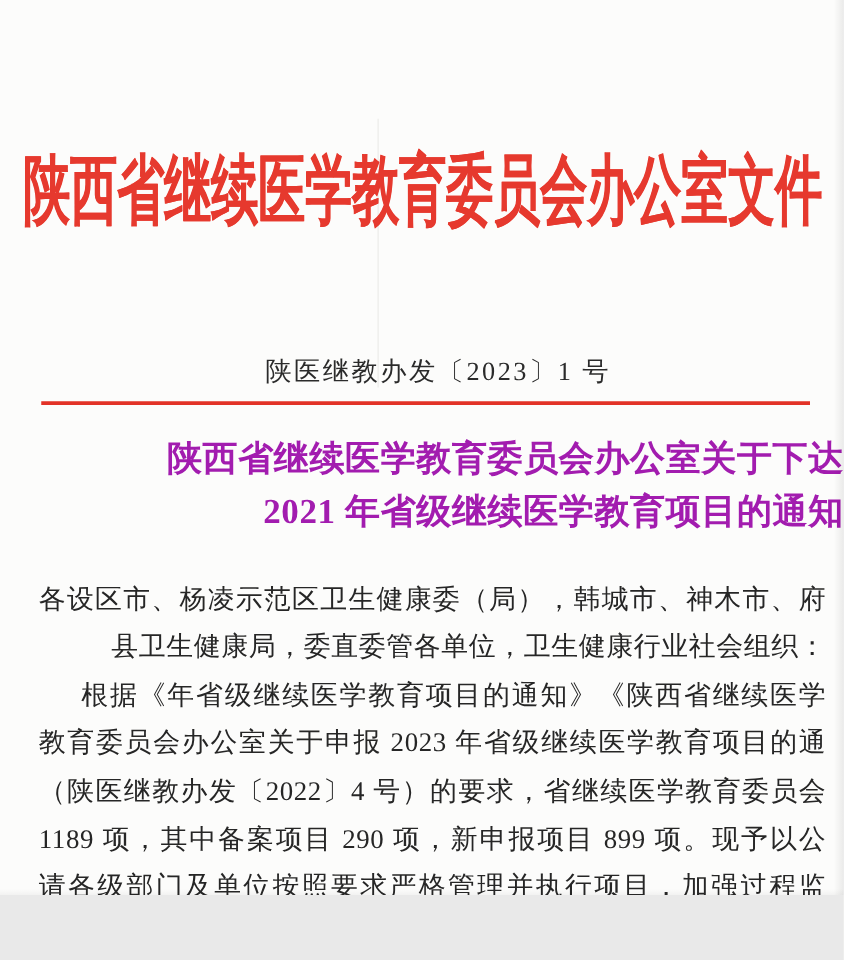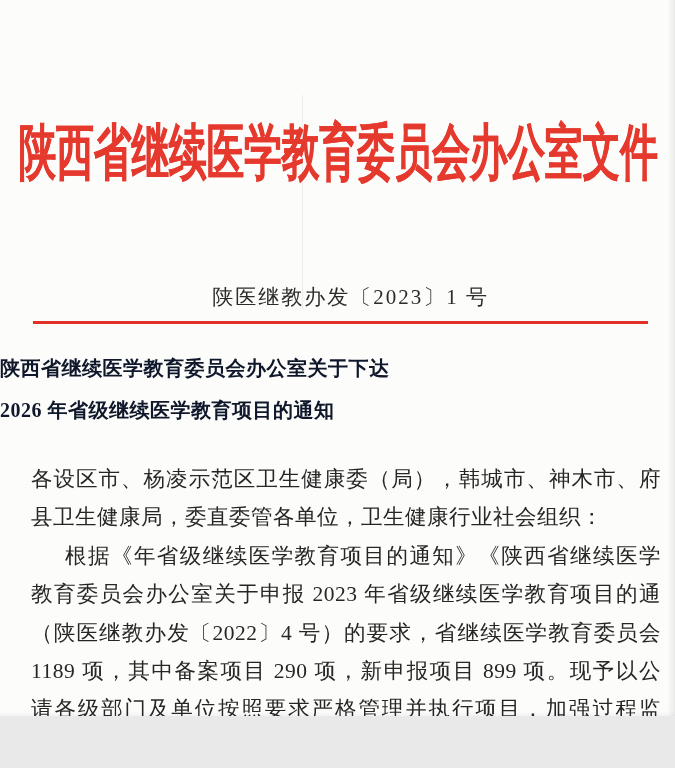--- a/index.html
+++ b/index.html
@@ -85,43 +85,43 @@
     height: 3px;
     background: #e23227;
   }
 
   
   .notice-title {
     position: absolute;
     top: 347px;
     left: 0;
     width: 675px;
-    text-align: left;
-    font-size: 20px;
+    text-align: right;
+    font-size: 28px;
     font-weight: bold;
     line-height: 42px;
-    color: #0f172a;
+    color: #a21caf;
     letter-spacing: 0.5px;
   }
 
   
   .body-block {
     position: absolute;
     top: 460px;
     left: 31px;
     width: 630px;
     font-size: 21.5px;
     color: #262626;
     letter-spacing: 0.5px;
   }
   .body-line {
     height: 38.4px;
     line-height: 38.4px;
     white-space: nowrap;
-    text-align: left;
+    text-align: right;
   }
   .body-line.justify {
     white-space: normal;
     text-align: justify;
     text-align-last: justify;
     overflow: hidden;
   }
   .body-line.indent {
     padding-left: 34px;
   }
@@ -136,21 +136,21 @@
   <div class="red-header">
     <div class="red-header-text">陕西省继续医学教育委员会办公室文件</div>
   </div>
 
   <div class="doc-number">陕医继教办发〔2023〕1 号</div>
 
   <div class="red-rule"></div>
 
   <div class="notice-title">
     <div>陕西省继续医学教育委员会办公室关于下达</div>
-    <div>2026 年省级继续医学教育项目的通知</div>
+    <div>2021 年省级继续医学教育项目的通知</div>
   </div>
 
   <div class="body-block">
     <div class="body-line justify">各设区市、杨凌示范区卫生健康委（局），韩城市、神木市、府谷</div>
     <div class="body-line">县卫生健康局，委直委管各单位，卫生健康行业社会组织：</div>
     <div class="body-line justify indent">根据《年省级继续医学教育项目的通知》《陕西省继续医学</div>
     <div class="body-line justify">教育委员会办公室关于申报 2023 年省级继续医学教育项目的通知》</div>
     <div class="body-line justify">（陕医继教办发〔2022〕4 号）的要求，省继续医学教育委员会办</div>
     <div class="body-line justify">1189 项，其中备案项目 290 项，新申报项目 899 项。现予以公布。</div>
     <div class="body-line justify">请各级部门及单位按照要求严格管理并执行项目，加强过程监管。</div>

